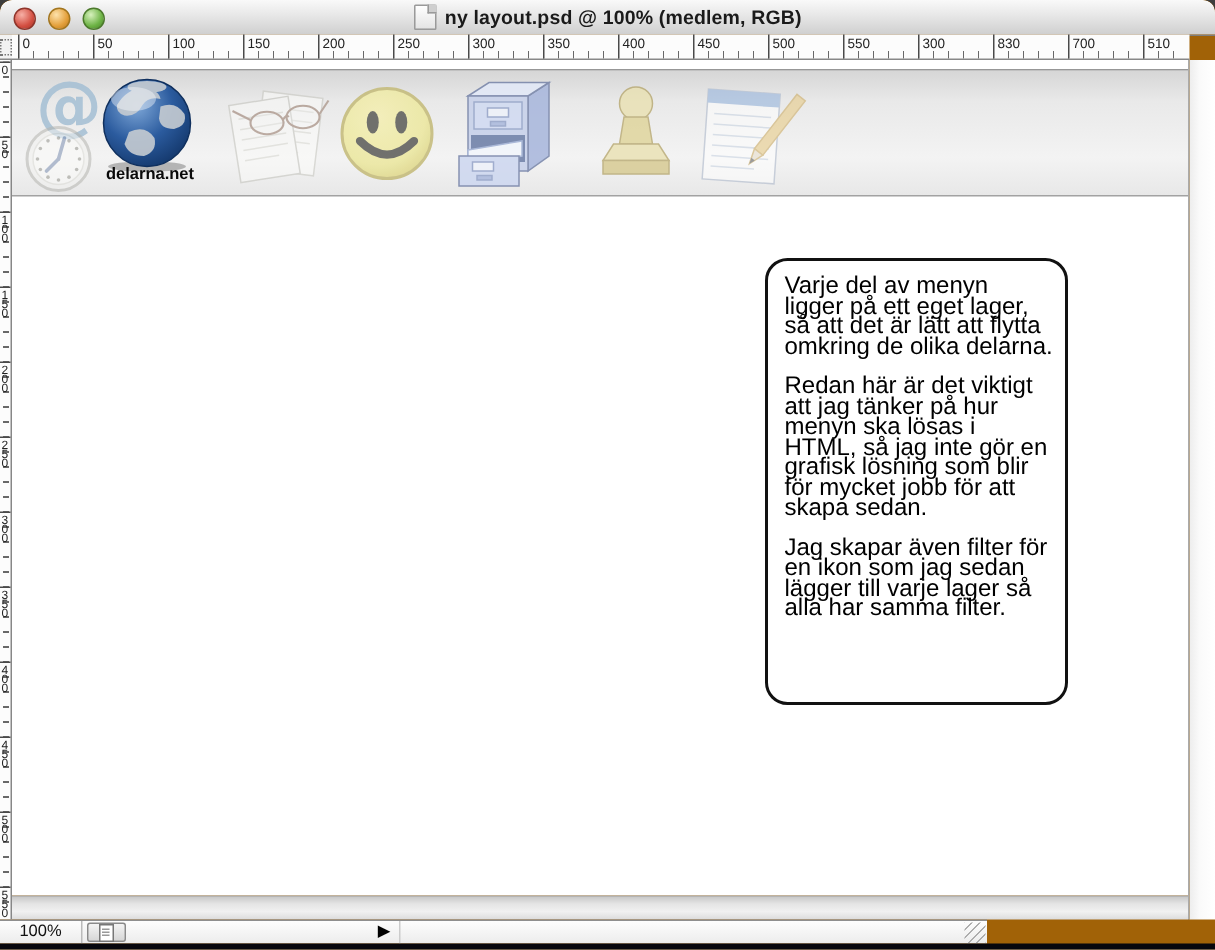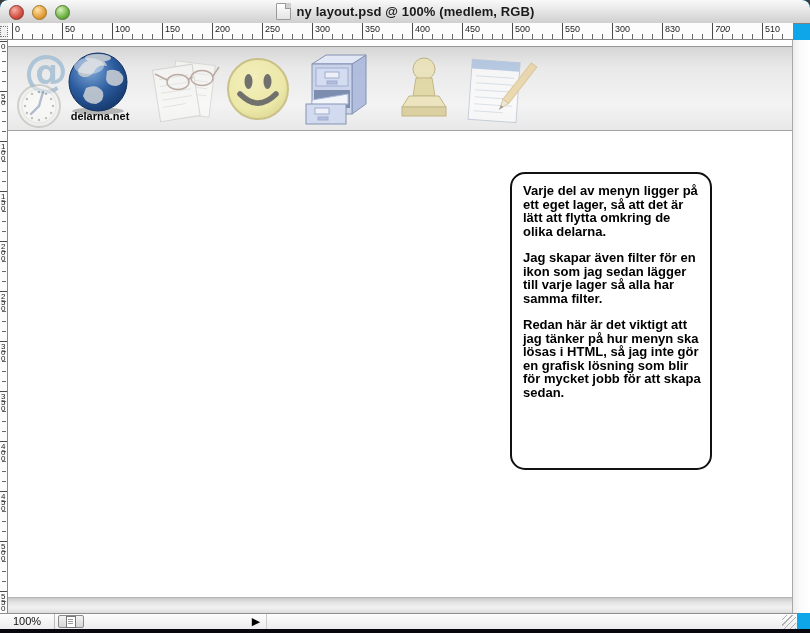--- a/index.html
+++ b/index.html
@@ -1,16 +1,16 @@
 <!DOCTYPE html>
 <html><head>
 <meta charset="utf-8">
 <style>
   html,body{margin:0;padding:0;background:#3d3d3d;font-family:"Liberation Sans",sans-serif;}
-  #window{position:relative;width:810px;height:633px;background:#0ea5e9;overflow:hidden;
+  #window{position:relative;width:810px;height:633px;background:#a16207;overflow:hidden;
           border-radius:8px 8px 0 0;}
   
   .titlebar{position:absolute;left:0;top:0;width:810px;height:23px;
     background:linear-gradient(#f9f9f9,#e9e9e9 40%,#cfcfcf);border-bottom:1px solid #7e7e7e;
     border-radius:8px 8px 0 0;}
   .lights{position:absolute;left:9px;top:5px;display:flex;gap:8px;}
   .light{width:13px;height:13px;border-radius:50%;display:inline-block;}
   .light.red{background:radial-gradient(circle at 35% 30%,#f7b0a6,#d34f42 60%,#a33326);border:1px solid #8f352b;}
   .light.yellow{background:radial-gradient(circle at 35% 30%,#fde2ab,#e39f3a 60%,#b5761c;);border:1px solid #a3761f;background:radial-gradient(circle at 35% 30%,#fde2ab,#e39f3a 60%,#b5761c);}
   .light.green{background:radial-gradient(circle at 35% 30%,#d7f1bd,#6db345 60%,#477f27);border:1px solid #4c7a2c;}
@@ -39,28 +39,28 @@
   .menu-band{position:absolute;left:0;top:6px;width:784px;height:85px;
     background:linear-gradient(#d6d6d6,#e9e9e9 25%,#f3f3f3 70%,#e8e8e8);
     border-top:1px solid #979797;border-bottom:1px solid #a2a2a2;box-sizing:border-box;}
   .bandicon{position:absolute;}
   .at-glyph{font-size:44px;font-weight:bold;color:#a4bfd4;opacity:.85;line-height:1;
     font-family:"DejaVu Sans",sans-serif;}
   .net-label{position:absolute;left:54px;top:63px;width:76px;text-align:center;
     font-size:11px;font-weight:bold;color:#0a0a0a;}
   .note-box{position:absolute;left:502px;top:132px;width:202px;height:298px;background:#fff;
     border:2px solid #111;border-radius:15px;box-sizing:border-box;padding:10px 8px 0 11px;}
-  .note-box p{margin:0 0 13px 0;font-size:13px;line-height:13.5px;font-weight:bold;color:#000;}
+  .note-box p{margin:0 0 13px 0;font-size:16px;line-height:13.5px;font-weight:normal;color:#000;}
   
   .vscroll{position:absolute;left:792px;top:40px;width:18px;height:573px;
     background:linear-gradient(to right,#ededed,#fafafa 40%,#fff);border-left:1px solid #aaa;box-sizing:border-box;}
   .hscroll{position:absolute;left:8px;top:597px;width:784px;height:16px;
     background:linear-gradient(#c9c9c9,#e4e4e4 30%,#f1f1f1 65%,#dcdcdc);border-top:1px solid #b4b4b4;box-sizing:border-box;}
   
-  .statusbar{position:absolute;left:0;top:613px;width:797px;height:16px;
+  .statusbar{position:absolute;left:0;top:613px;width:658px;height:16px;
     background:linear-gradient(#fdfdfd,#ececec);border-top:1px solid #8e8e8e;box-sizing:border-box;
     font-size:11px;color:#111;}
   .zoom-field{position:absolute;left:0;top:0;width:54px;height:15px;text-align:center;line-height:15px;
     border-right:1px solid #bbb;}
   .preview-btn{position:absolute;left:58px;top:1px;width:26px;height:13px;
     background:linear-gradient(#f4f4f4,#d6d6d6);border:1px solid #8a8a8a;border-radius:2px;
     display:flex;align-items:center;justify-content:center;padding:0;}
   .page-glyph{width:8px;height:10px;background:#fff;border:1px solid #777;position:relative;}
   .page-glyph:before{content:"";position:absolute;left:1px;top:2px;width:5px;height:1px;background:#999;box-shadow:0 2px 0 #999,0 4px 0 #999;}
   .doc-info{position:absolute;left:90px;top:0;width:152px;height:15px;text-align:center;line-height:15px;}
@@ -111,21 +111,21 @@
       <span class="hlab" style="left: 457px;">450</span>
       <div class="htick" style="left: 504px;"></div>
       <span class="hlab" style="left: 507px;">500</span>
       <div class="htick" style="left: 554px;"></div>
       <span class="hlab" style="left: 557px;">550</span>
       <div class="htick" style="left: 604px;"></div>
       <span class="hlab" style="left: 607px;">300</span>
       <div class="htick" style="left: 654px;"></div>
       <span class="hlab" style="left: 657px;">830</span>
       <div class="htick" style="left: 704px;"></div>
-      <span class="hlab" style="left: 707px; font-style: italic;">700</span>
+      <span class="hlab" style="left: 707px;">700</span>
       <div class="htick" style="left: 754px;"></div>
       <span class="hlab" style="left: 757px;">510</span>
     </div>
   <div class="ruler-v">
       <div class="vtick" style="top: 1px;"></div>
       <span class="vlab" style="top: 4px;">0</span>
       <div class="vtick" style="top: 51px;"></div>
       <span class="vlab" style="top: 54px;">50</span>
       <div class="vtick" style="top: 101px;"></div>
       <span class="vlab" style="top: 104px;">100</span>
@@ -289,22 +289,22 @@
             <rect x="48" y="4" width="7" height="46" fill="#e7c87e" stroke="#c9a658"></rect>
             <polygon points="48,50 55,50 51.5,60" fill="#e6dcc8" stroke="#c9a658"></polygon>
             <polygon points="50,56 53,56 51.5,60" fill="#555555"></polygon>
           </g>
         </g>
       </svg>
     </div>
 
     <div class="note-box">
       <p>Varje del av menyn ligger på ett eget lager, så att det är lätt att flytta omkring de olika delarna.</p>
+      <p>Redan här är det viktigt att jag tänker på hur menyn ska lösas i HTML, så jag inte gör en grafisk lösning som blir för mycket jobb för att skapa sedan.</p>
       <p>Jag skapar även filter för en ikon som jag sedan lägger till varje lager så alla har samma filter.</p>
-      <p>Redan här är det viktigt att jag tänker på hur menyn ska lösas i HTML, så jag inte gör en grafisk lösning som blir för mycket jobb för att skapa sedan.</p>
     </div>
   </div>
 
   <div class="vscroll"></div>
   <div class="hscroll"></div>
 
   <div class="statusbar">
     <div class="zoom-field">100%</div>
     <button class="preview-btn">
       <span class="page-glyph"></span>

